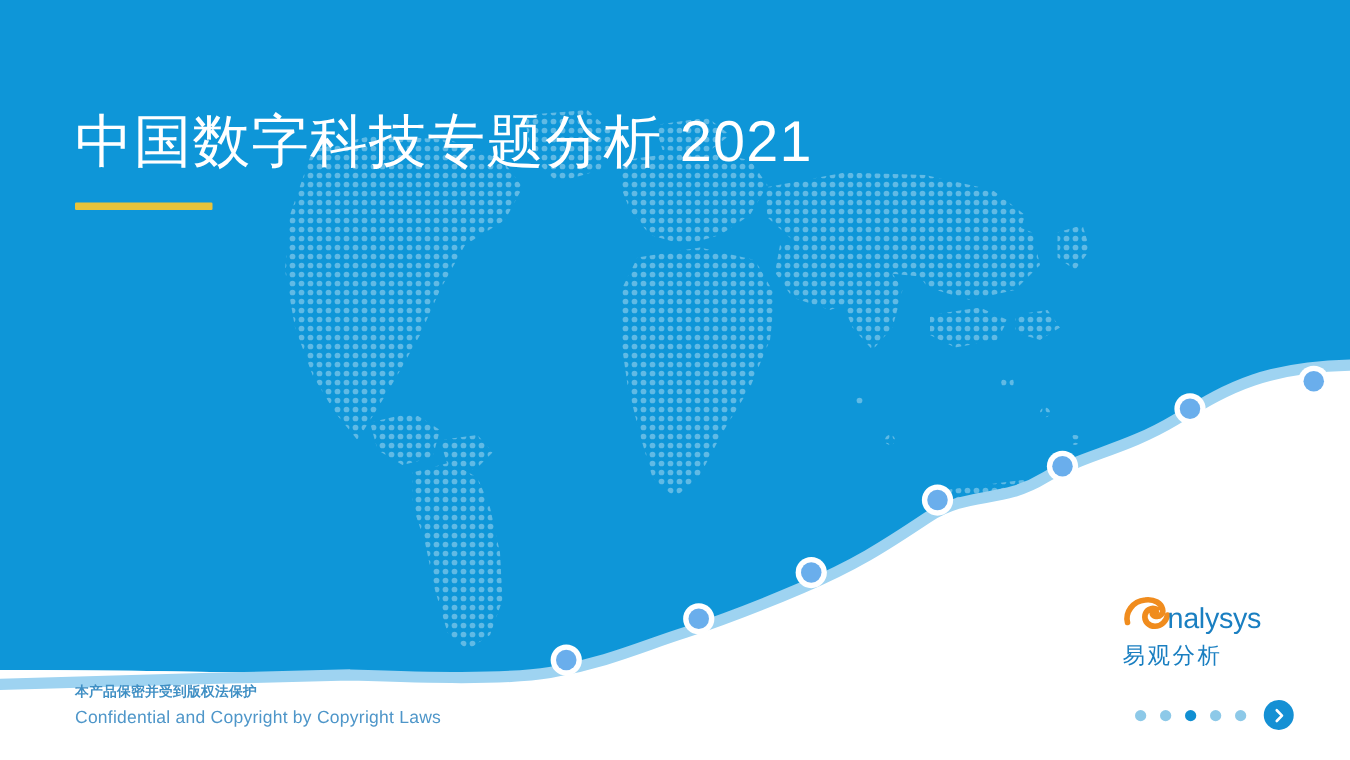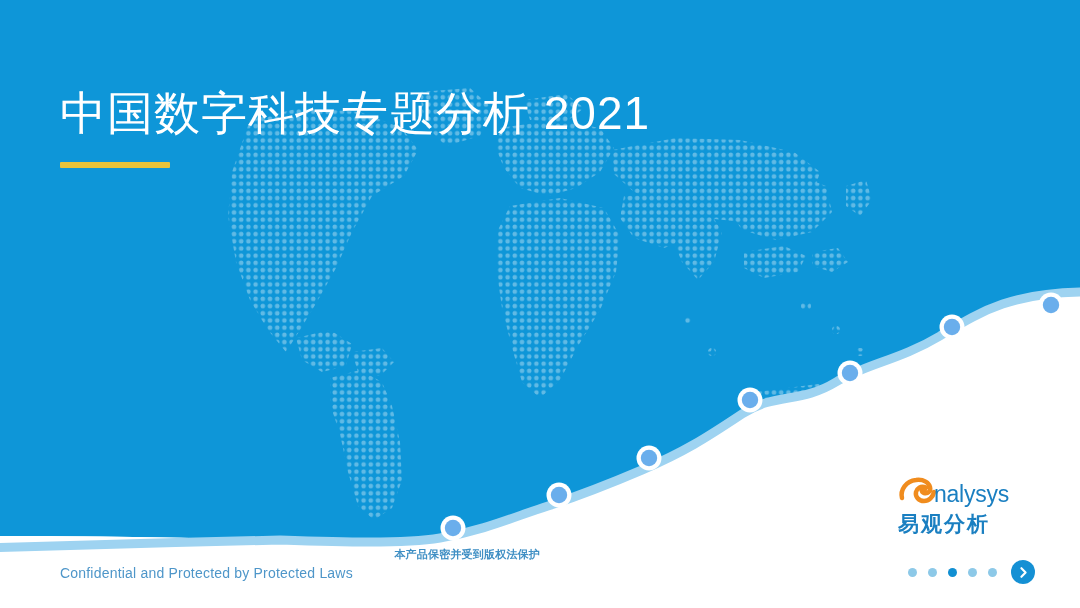--- a/index.html
+++ b/index.html
@@ -63,21 +63,20 @@
     left: 60px;
     top: 546px;
     width: 480px;
   }
   #footer-note .cn {
     color: #3f8fc4;
     font-size: 11px;
     font-weight: bold;
     line-height: 17px;
     letter-spacing: 0.2px;
-    text-align: right;
   }
   #footer-note .en {
     color: #4e96c9;
     font-size: 14px;
     line-height: 20px;
     letter-spacing: 0.2px;
   }
 
   
   #logo {
@@ -89,22 +88,22 @@
   }
   #logo-wordmark {
     display: block;
     width: 126px;
     height: 34px;
   }
   #logo-cn {
     display: block;
     margin-top: 1px;
     color: #1a7fc1;
-    font-size: 21px;
-    font-weight: bold;
+    font-size: 18px;
+    font-weight: normal;
     letter-spacing: 2px;
     line-height: 26px;
   }
 
   
   #pagination {
     position: absolute;
     left: 908px;
     top: 560px;
     display: flex;
@@ -269,21 +268,21 @@
       </g>
   </svg>
 
   <div id="title-block">
     <h1 id="slide-title">中国数字科技专题分析 2021</h1>
     <div id="title-underline" style="background: rgb(232, 195, 58);"></div>
   </div>
 
   <div id="footer-note">
     <div class="cn">本产品保密并受到版权法保护</div>
-    <div class="en" style="color: rgb(78, 150, 201);">Confidential and Protected by Protected Laws</div>
+    <div class="en" style="color: rgb(78, 150, 201);">Confidential and Copyright by Copyright Laws</div>
   </div>
 
   <div id="logo">
     <svg id="logo-wordmark" viewBox="0 0 252 68" xmlns="http://www.w3.org/2000/svg">
 
       <path d="M8,44 C4,28 16,10 36,8 C52,6 62,14 64,22 C66,30 60,36 52,34
                C46,32 46,24 52,22 C46,20 38,24 36,32 C34,42 42,50 52,50
                C62,50 70,42 72,32" fill="none" stroke="#f08c1e" stroke-width="9" stroke-linecap="round"></path>
       <circle cx="54" cy="27" r="4.5" fill="#f08c1e"></circle>
 

